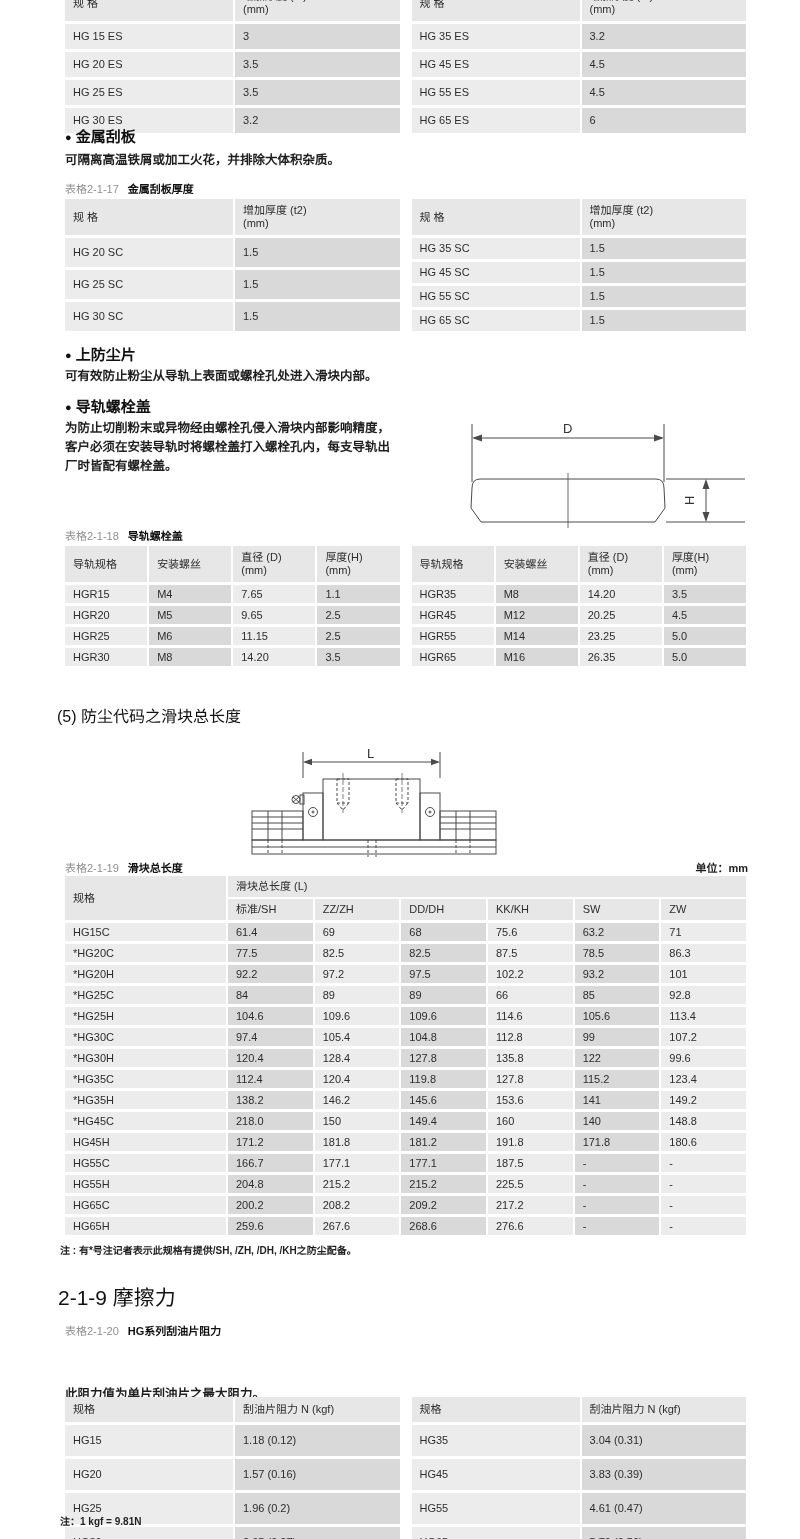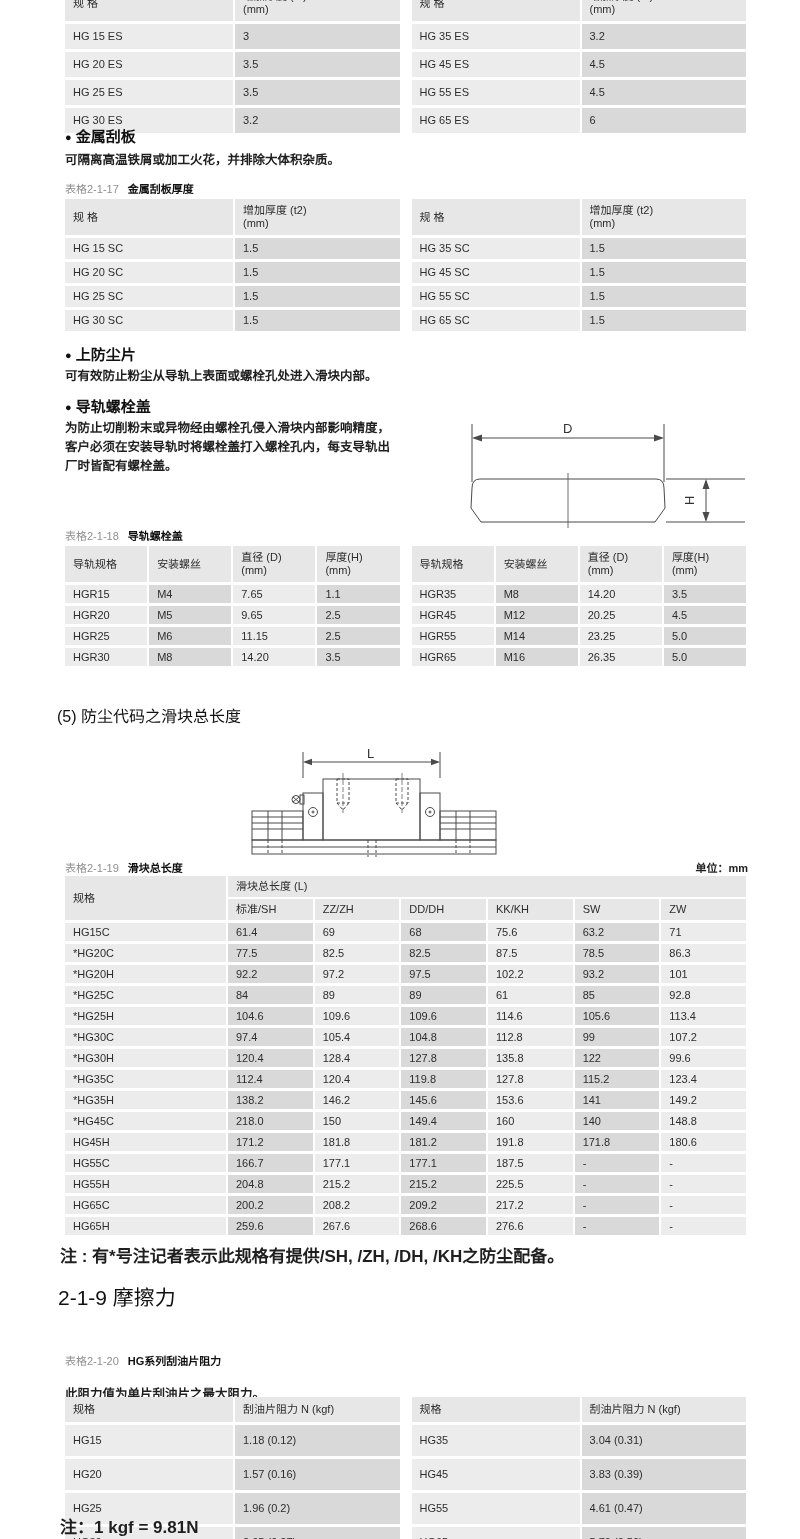--- a/index.html
+++ b/index.html
@@ -38,21 +38,21 @@
   .tbl.big td{padding:2.5px 8px;}
   .tbl.big th.span-h{border-bottom:2px solid #fff;}
 
   
   .tbl-label{font-size:11px;line-height:14px;}
   .tbl-label .prefix{color:#8f8f8f;margin-right:9px;font-weight:400;}
   .tbl-label .title{color:#111;font-weight:700;}
   .bullet-head{font-size:15px;font-weight:700;color:#111;line-height:20px;}
   .bullet-head .dot{font-size:11px;margin-right:4px;position:relative;top:-1px;}
   .desc{font-size:12.5px;font-weight:600;line-height:19px;color:#1f1f1f;}
-  .note{font-size:17px;font-weight:600;color:#1f1f1f;}
+  .note{font-size:10px;font-weight:600;color:#1f1f1f;}
   .h-num{font-size:16px;font-weight:400;color:#111;}
   .h-big{font-size:21px;font-weight:400;color:#111;}
   .unit{font-size:11px;font-weight:600;color:#1f1f1f;}
   .label-row{display:flex;justify-content:space-between;align-items:flex-end;}
   .svgbox{position:absolute;}
   svg text{font-family:"Liberation Sans","DejaVu Sans",sans-serif;font-size:13px;fill:#333;}
 </style>
 </head>
 <body>
 
@@ -141,24 +141,20 @@
               <col>
             </colgroup>
         <thead>
               <tr>
           <th>规 格</th>
           <th>增加厚度 (t2)
 (mm)</th>
         </tr>
             </thead>
         <tbody>
-              <tr>
-                <td class="cl">HG 15 SC</td>
-                <td class="cd">1.5</td>
-              </tr>
               <tr>
                 <td class="cl">HG 20 SC</td>
                 <td class="cd">1.5</td>
               </tr>
               <tr>
                 <td class="cl">HG 25 SC</td>
                 <td class="cd">1.5</td>
               </tr>
               <tr>
                 <td class="cl">HG 30 SC</td>
@@ -435,21 +431,21 @@
               <td class="cd">97.5</td>
               <td class="cl">102.2</td>
               <td class="cd">93.2</td>
               <td class="cl">101</td>
             </tr>
             <tr>
               <td class="cl">*HG25C</td>
               <td class="cd">84</td>
               <td class="cl">89</td>
               <td class="cd">89</td>
-              <td class="cl">61</td>
+              <td class="cl">66</td>
               <td class="cd">85</td>
               <td class="cl">92.8</td>
             </tr>
             <tr>
               <td class="cl">*HG25H</td>
               <td class="cd">104.6</td>
               <td class="cl">109.6</td>
               <td class="cd">109.6</td>
               <td class="cl">114.6</td>
               <td class="cd">105.6</td>
@@ -545,21 +541,21 @@
               <td class="cd">-</td>
               <td class="cl">-</td>
             </tr>
           </tbody>
     </table>
   </div>
   <div class="abs note" style="top:1242px;left:-5px;">注 : 有*号注记者表示此规格有提供/SH, /ZH, /DH, /KH之防尘配备。</div>
 
   <div class="abs h-big" style="top:1281px;left:-7px;">2-1-9 摩擦力</div>
   <div class="abs desc" style="top:1385px;">此阻力值为单片刮油片之最大阻力。</div>
-  <div class="abs tbl-label" style="top:1354px;">
+  <div class="abs tbl-label" style="top:1324px;">
     <span class="prefix">表格2-1-20</span><span class="title">HG系列刮油片阻力</span>
   </div>
   <div class="abs" style="top:1397px;">
     <div class="pair">
       <table class="tbl t-fric">
         <colgroup>
               <col class="w-spec">
               <col>
             </colgroup>
         <thead>

